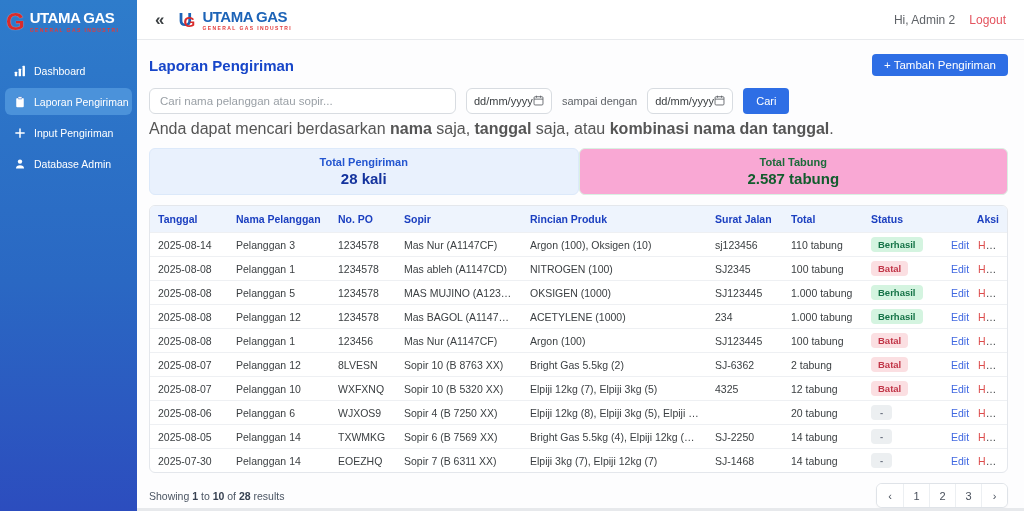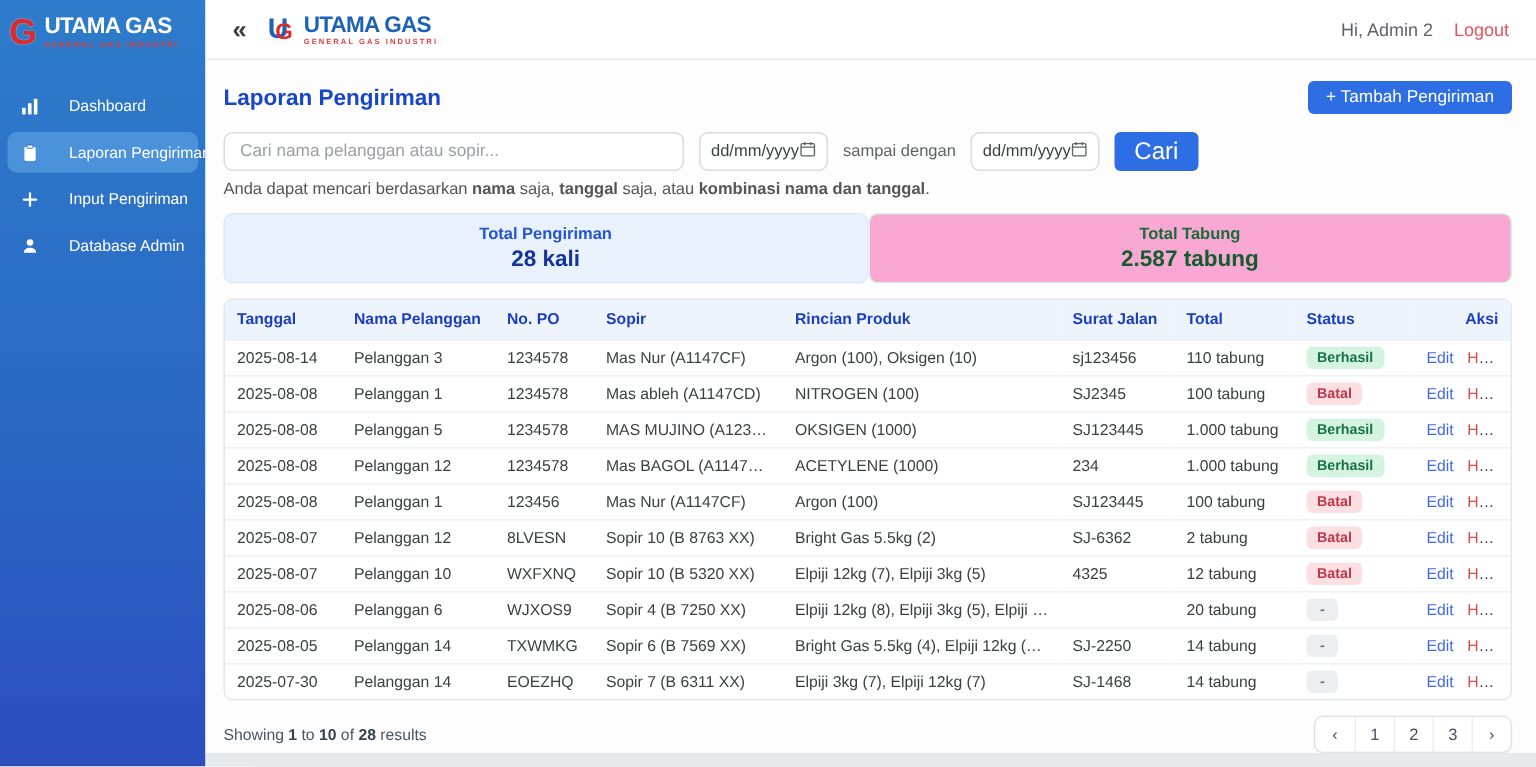--- a/index.html
+++ b/index.html
@@ -8,21 +8,21 @@
   .app { display:flex; width:1024px; height:511px; }
 
   
   .sidebar { width:137px; flex-shrink:0; background:linear-gradient(180deg,#2e7ccb 0%, #2a68c3 55%, #2c4dbe 100%); color:#fff; display:flex; flex-direction:column; }
   .side-logo { display:flex; align-items:center; gap:5px; padding:10px 8px 14px 6px; }
   .side-emb { color:#d92b2b; font-weight:800; font-size:24px; line-height:22px; text-shadow:0 0 1px rgba(255,255,255,.7); }
   .logo-text { display:flex; flex-direction:column; }
   .side-name { font-weight:800; font-size:15px; letter-spacing:-0.5px; color:#fff; line-height:15px; }
   .side-tag { font-size:5px; font-weight:700; letter-spacing:1.4px; color:#e23b3b; margin-top:2px; }
   .side-nav { display:flex; flex-direction:column; margin-top:8px; padding:0 5px; }
-  .nav-item { display:flex; align-items:center; gap:20px; color:#fff; font-size:10.5px; padding:7px 8px; margin:2px 0; border-radius:6px; cursor:pointer; white-space:nowrap; }
+  .nav-item { display:flex; align-items:center; gap:8px; color:#fff; font-size:10.5px; padding:7px 8px; margin:2px 0; border-radius:6px; cursor:pointer; white-space:nowrap; }
   .nav-item.active { background:#4b92da; }
   .nav-icon { width:13px; height:13px; display:inline-flex; align-items:center; justify-content:center; flex-shrink:0; }
   .nav-icon svg { display:block; }
 
   
   .main { flex:1; display:flex; flex-direction:column; min-width:0; }
 
   
   .topbar { height:40px; background:#fff; border-bottom:1px solid #e8eaed; display:flex; align-items:center; padding:0 18px 0 14px; flex-shrink:0; }
   .collapse-btn { background:none; border:none; font-size:17px; line-height:1; color:#3c4043; cursor:pointer; font-weight:700; padding:0 4px; }
@@ -41,23 +41,23 @@
   .page-head { display:flex; align-items:center; justify-content:space-between; margin:4px 0 12px 0; }
   .page-title { font-size:15px; font-weight:700; color:#1746c9; }
   .btn-primary { background:#2e6ee5; color:#fff; border:none; border-radius:4px; cursor:pointer; font-family:inherit; }
   .add-btn { font-size:11.5px; padding:5px 12px; }
 
   .search-row { display:flex; align-items:center; gap:10px; margin-bottom:6px; }
   .search-input { width:307px; height:26px; border:1px solid #d8dce1; border-radius:6px; padding:0 10px; font-size:11.5px; font-family:inherit; color:#333; outline:none; }
   .search-input::placeholder { color:#9aa0a6; }
   .date-input { width:86px; height:26px; border:1px solid #d8dce1; border-radius:6px; background:#fff; display:flex; align-items:center; justify-content:space-between; padding:0 7px; font-size:11px; color:#3c4043; cursor:pointer; }
   .between { font-size:11px; color:#5f6368;text-align:center; }
-  .cari-btn { font-size:16px; padding:5px 13px; height:26px; }
-
-  .hint { font-size:11px; color:#555; margin-bottom:10px; }
+  .cari-btn { font-size:11px; padding:5px 13px; height:26px; }
+
+  .hint { font-size:16px; color:#555; margin-bottom:10px; }
   .hint b { font-weight:700; }
 
   .cards { display:flex; margin-bottom:10px; }
   .card { flex:1; height:47px; border-radius:6px; display:flex; flex-direction:column; align-items:center; justify-content:center; gap:2px; }
   .card-blue { background:#e9f1fd; border:1px solid #dce9fa; }
   .card-green { background:#f9a8d4; border:1px solid #d9f0e2; }
   .card-label { font-size:11px; font-weight:600; }
   .card-blue .card-label { color:#2456d0; }
   .card-green .card-label { color:#1c6b3a; }
   .card-value { font-size:15px; font-weight:800; }

